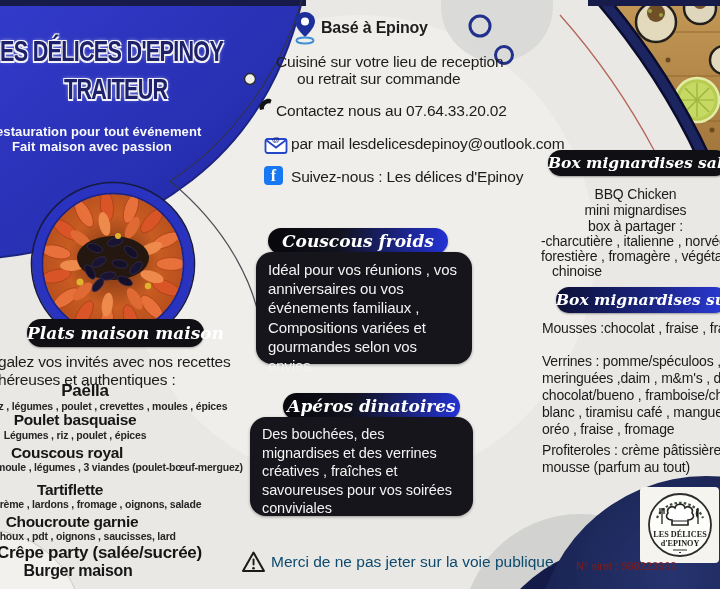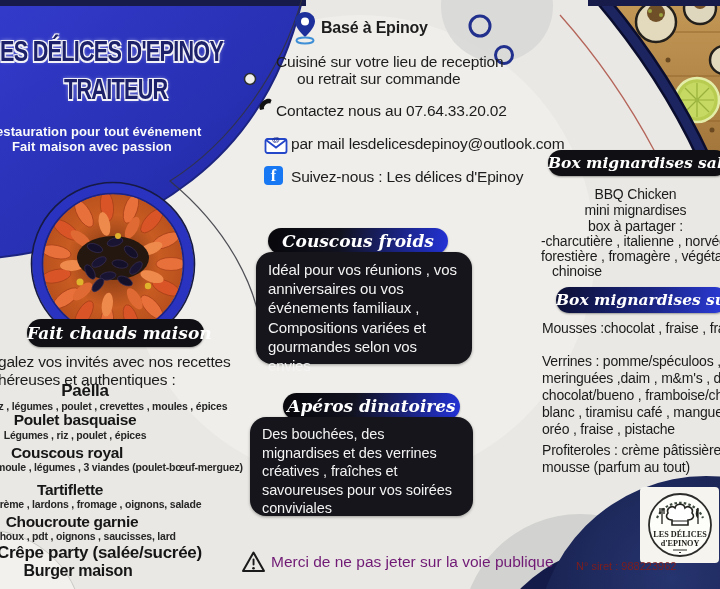--- a/index.html
+++ b/index.html
@@ -33,21 +33,21 @@
   .menu-desc{font-size:10.5px;font-weight:600;color:#262626;white-space:nowrap;
              text-align:center;width:170px;letter-spacing:-.2px;}
   .intro{font-size:15.5px;font-weight:500;color:#1c1c1c;white-space:nowrap;letter-spacing:-.2px;}
 
   .bx{font-size:14px;font-weight:500;color:#1b1b1b;white-space:nowrap;letter-spacing:-.2px;}
   .bx-c{text-align:center;width:175px;}
 
   .fb-badge{width:19px;height:19px;background:#1877f2;border-radius:4px;color:#fff;
             font-family:"Liberation Serif",serif;font-weight:700;font-size:16px;
             text-align:center;line-height:19px;}
-  .notice{font-size:15.5px;font-weight:500;color:#701a75;white-space:nowrap;}
+  .notice{font-size:15.5px;font-weight:500;color:#0c4a6e;white-space:nowrap;}
   .siret{font-size:11px;font-weight:400;color:#7f1d1d;white-space:nowrap;}
 
   .logo-card{width:79px;height:76px;background:#f5f4ef;border-radius:4px;
              display:flex;align-items:center;justify-content:center;}
 </style>
 </head>
 <body>
 
 <div class="page">
 
@@ -200,21 +200,21 @@
       <path d="M2 5 L12 12.5 L22 5" fill="none" stroke="#2446c8" stroke-width="1.8"></path>
       <text x="8" y="7" font-size="8" fill="#1a2a8a" font-weight="bold">@</text>
     </svg>
     <div class="abs ct" style="left:291px;top:135px;">par mail lesdelicesdepinoy@outlook.com</div>
 
     <div class="abs fb-badge" style="left:264px;top:166px;">
       <span>f</span>
     </div>
     <div class="abs ct" style="left:291px;top:168px;">Suivez-nous : Les délices d'Epinoy</div>
 
-    <div class="abs pill pill-dark" style="left:27px;top:319px;width:177px;height:28px;line-height:28px;font-size:17px;">Fait chauds maison</div>
+    <div class="abs pill pill-dark" style="left:27px;top:319px;width:177px;height:28px;line-height:28px;font-size:17px;">Plats maison maison</div>
     <div class="abs intro" style="left:-2px;top:353px;">galez vos invités avec nos recettes</div>
     <div class="abs intro" style="left:-2px;top:371px;">héreuses et authentiques :</div>
 
     <div class="abs menu-name" style="left:0;top:381px;font-size:17px;">Paëlla</div>
     <div class="abs menu-desc" style="left:-8px;top:400px;width:200px;">riz , légumes , poulet , crevettes , moules , épices</div>
     <div class="abs menu-name" style="left:-10px;top:411px;">Poulet basquaise</div>
     <div class="abs menu-desc" style="left:-10px;top:429px;">Légumes , riz , poulet , épices</div>
     <div class="abs menu-name" style="left:-18px;top:444px;">Couscous royal</div>
     <div class="abs menu-desc" style="left:-4px;top:461px;width:210px;">moule , légumes , 3 viandes (poulet-bœuf-merguez)</div>
     <div class="abs menu-name" style="left:-15px;top:481px;">Tartiflette</div>
@@ -237,21 +237,21 @@
     <div class="abs bx" style="left:541px;top:233px;">-charcutière , italienne , norvégie</div>
     <div class="abs bx" style="left:541px;top:248px;">forestière , fromagère , végétarie</div>
     <div class="abs bx" style="left:528px;top:263px;margin-left:24px;">chinoise</div>
 
     <div class="abs pill pill-grad2" style="left:556px;top:287px;width:172px;height:26px;line-height:26px;font-size:15.5px;">Box mignardises sucrées</div>
     <div class="abs bx" style="left:542px;top:320px;">Mousses :chocolat , fraise , fram</div>
     <div class="abs bx" style="left:542px;top:353px;">Verrines : pomme/spéculoos , c</div>
     <div class="abs bx" style="left:542px;top:370px;">meringuées ,daim , m&amp;m's , duo</div>
     <div class="abs bx" style="left:542px;top:387px;">chocolat/bueno , framboise/ch</div>
     <div class="abs bx" style="left:542px;top:404px;">blanc , tiramisu café , mangue/</div>
-    <div class="abs bx" style="left:542px;top:421px;">oréo , fraise , pistache</div>
+    <div class="abs bx" style="left:542px;top:421px;">oréo , fraise , fromage</div>
     <div class="abs bx" style="left:542px;top:442px;">Profiteroles : crème pâtissière ve</div>
     <div class="abs bx" style="left:542px;top:459px;">mousse (parfum au tout)</div>
 
     <svg class="abs" style="left:241px;top:550px;" width="25" height="24" viewBox="0 0 25 24">
       <path d="M12.5 2.5 L23 21 H2 Z" fill="none" stroke="#1a1a1a" stroke-width="2" stroke-linejoin="round"></path>
       <rect x="11.6" y="8.5" width="1.9" height="7" rx="1" fill="#1a1a1a"></rect>
       <circle cx="12.5" cy="18.2" r="1.3" fill="#1a1a1a"></circle>
     </svg>
     <div class="abs notice" style="left:271px;top:553px;">Merci de ne pas jeter sur la voie publique</div>
 

